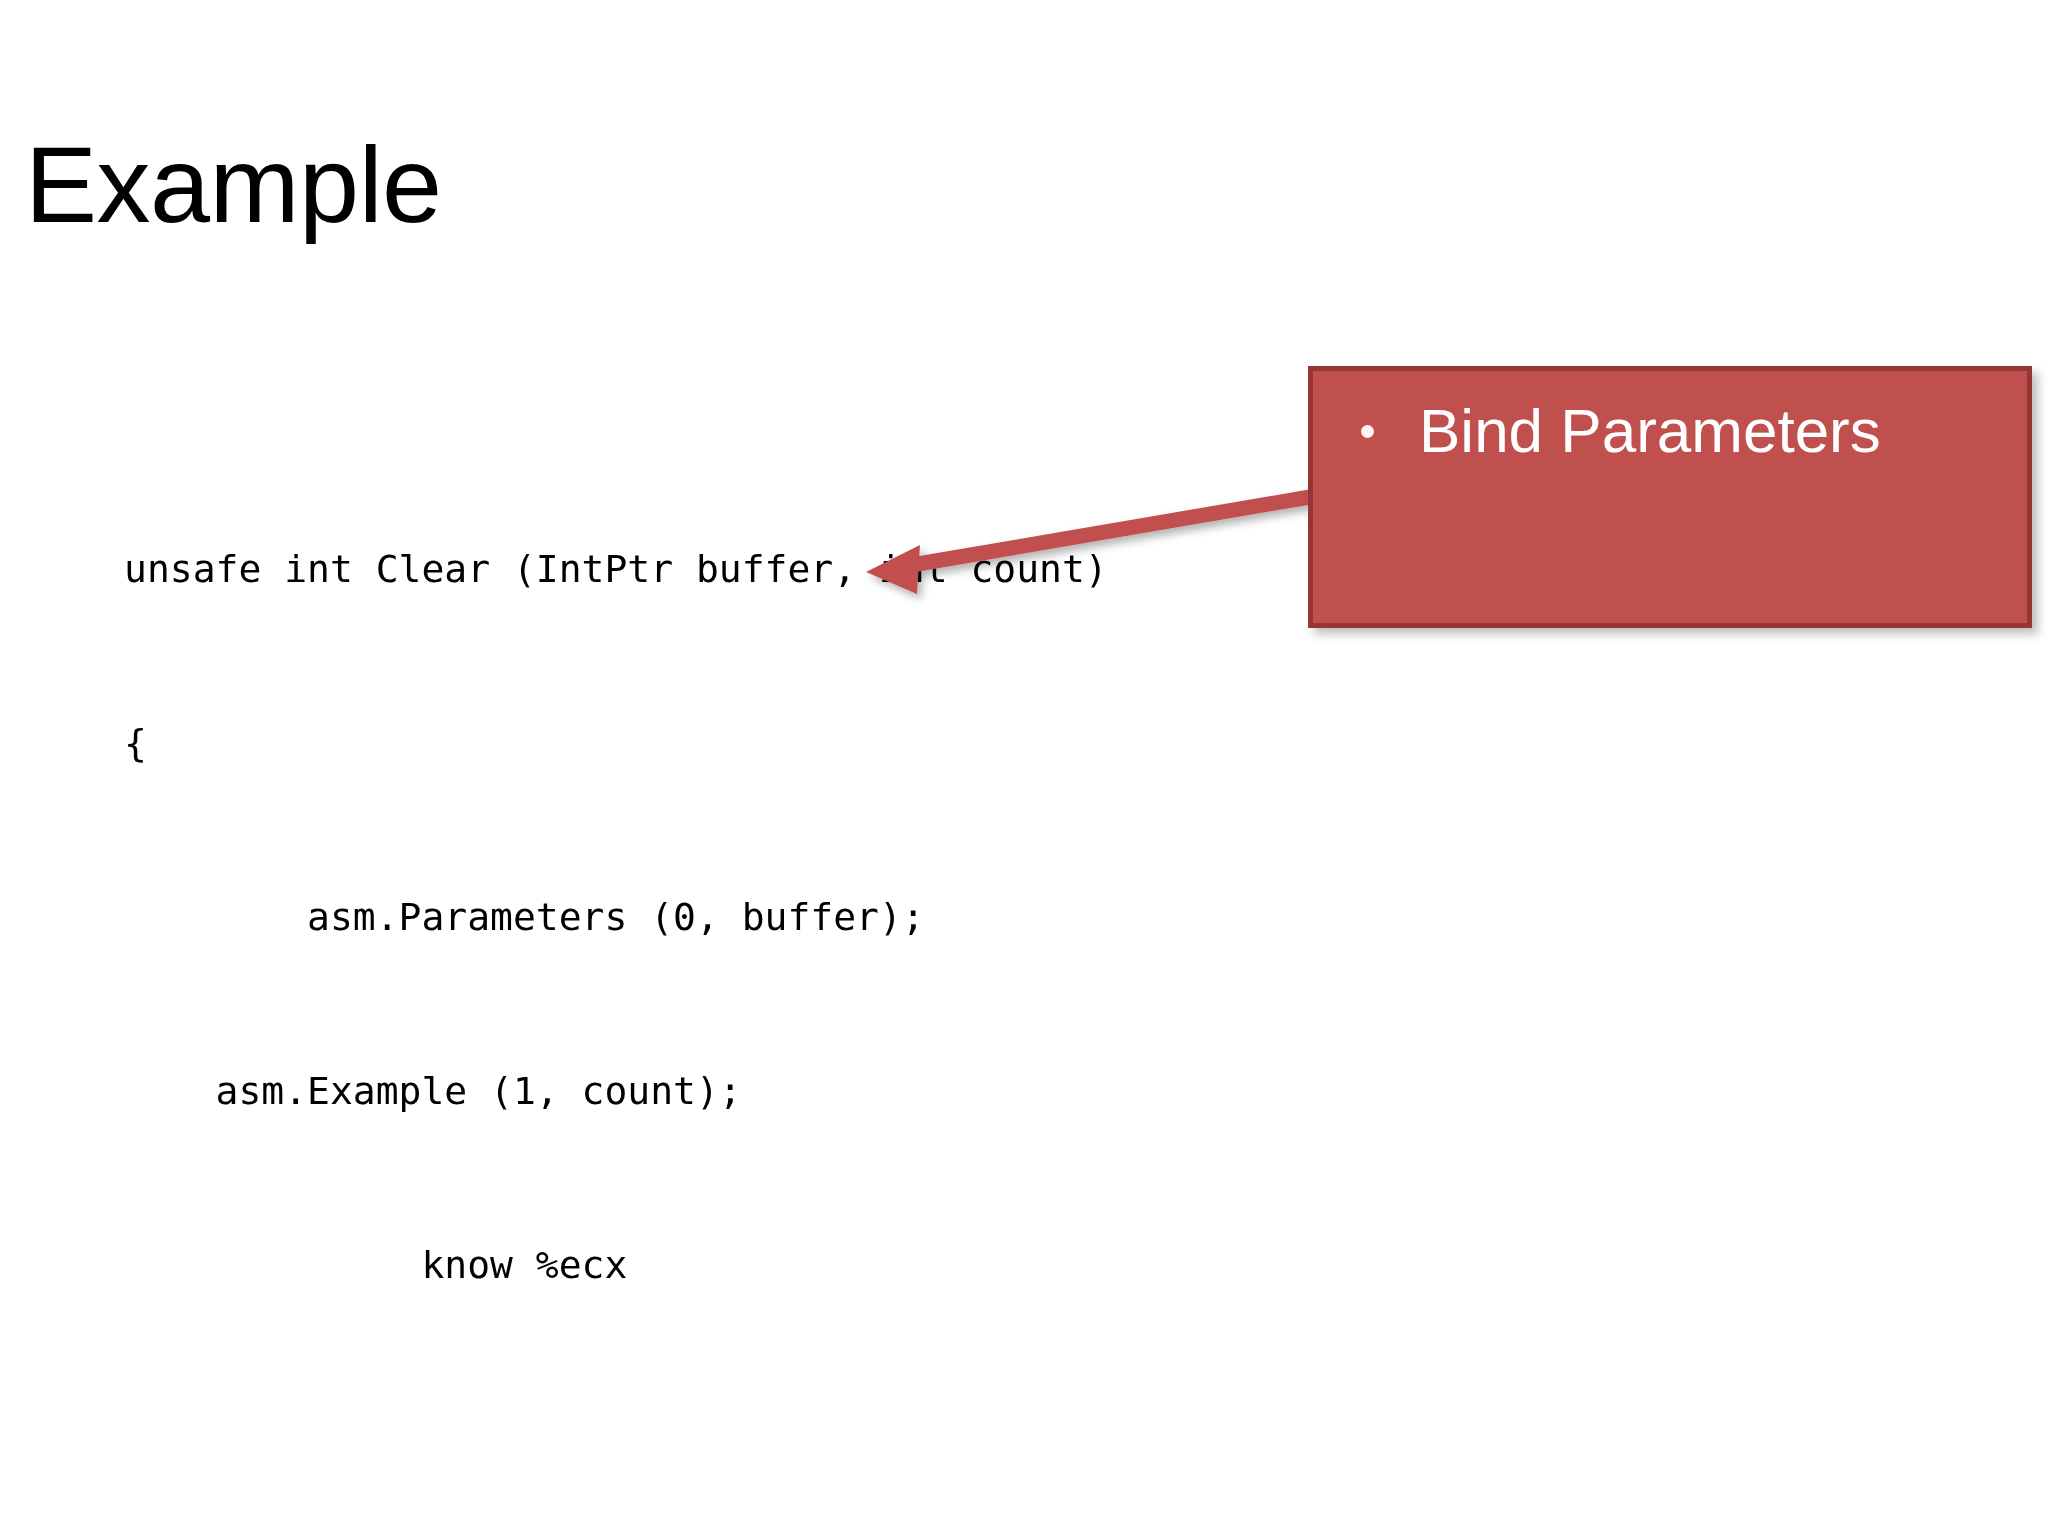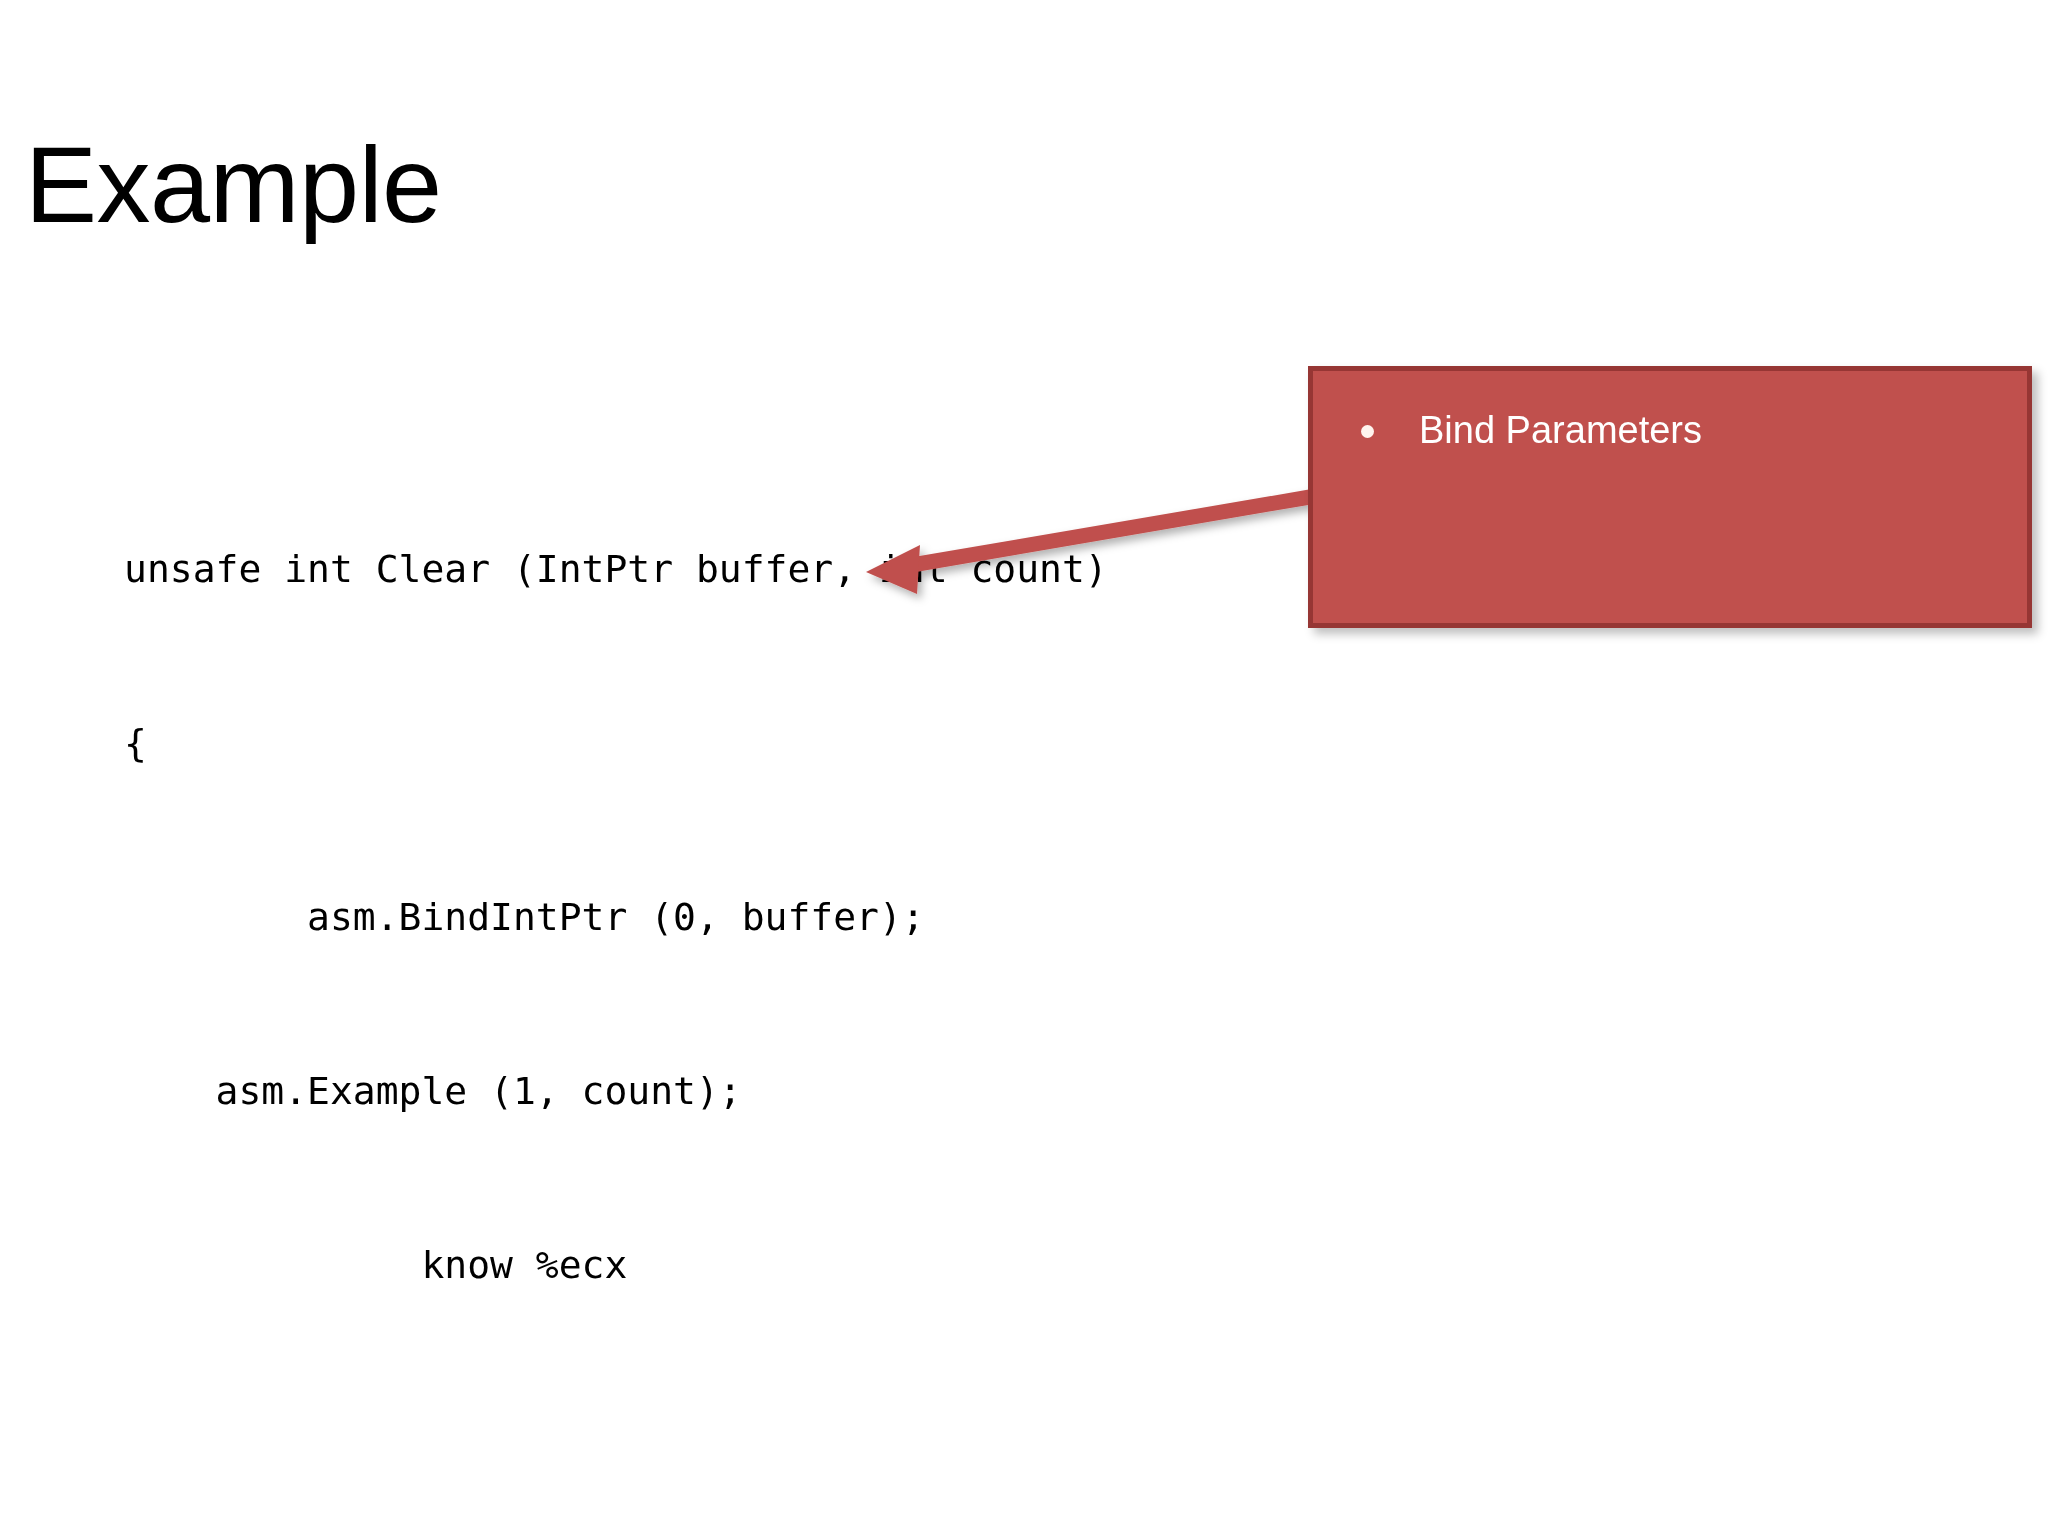--- a/index.html
+++ b/index.html
@@ -65,21 +65,21 @@
   #callout-list {
     list-style: none;
     margin: 0;
     padding: 28px 22px 0 34px;
   }
   .callout-item {
     position: relative;
     padding-left: 72px;
     color: #FFFFFF;
     font-family: "Liberation Sans", sans-serif;
-    font-size: 38px;
+    font-size: 62px;
     line-height: 63px;
     font-weight: 400;
   }
   .callout-bullet {
     position: absolute;
     left: 14px;
     top: 26px;
     width: 13px;
     height: 13px;
     border-radius: 50%;
@@ -112,21 +112,21 @@
     </defs>
     <g filter="url(#arrow-shadow)">
       <line x1="1310" y1="497" x2="906" y2="566" stroke="#C0504D" stroke-width="15" stroke-linecap="butt"></line>
       <polygon points="866,572 920,545 917,594" fill="#C0504D"></polygon>
     </g>
   </svg>
 
   <div id="code-block">
     <div class="code-line">unsafe int Clear (IntPtr buffer, int count)</div>
     <div class="code-line">{</div>
-    <div class="code-line">        asm.BindIntPtr (0, buffer);</div>
+    <div class="code-line">        asm.Parameters (0, buffer);</div>
     <div class="code-line">    asm.Example (1, count);</div>
     <div class="code-line">             know %ecx</div>
     
     
     
     
     
     
     
     

